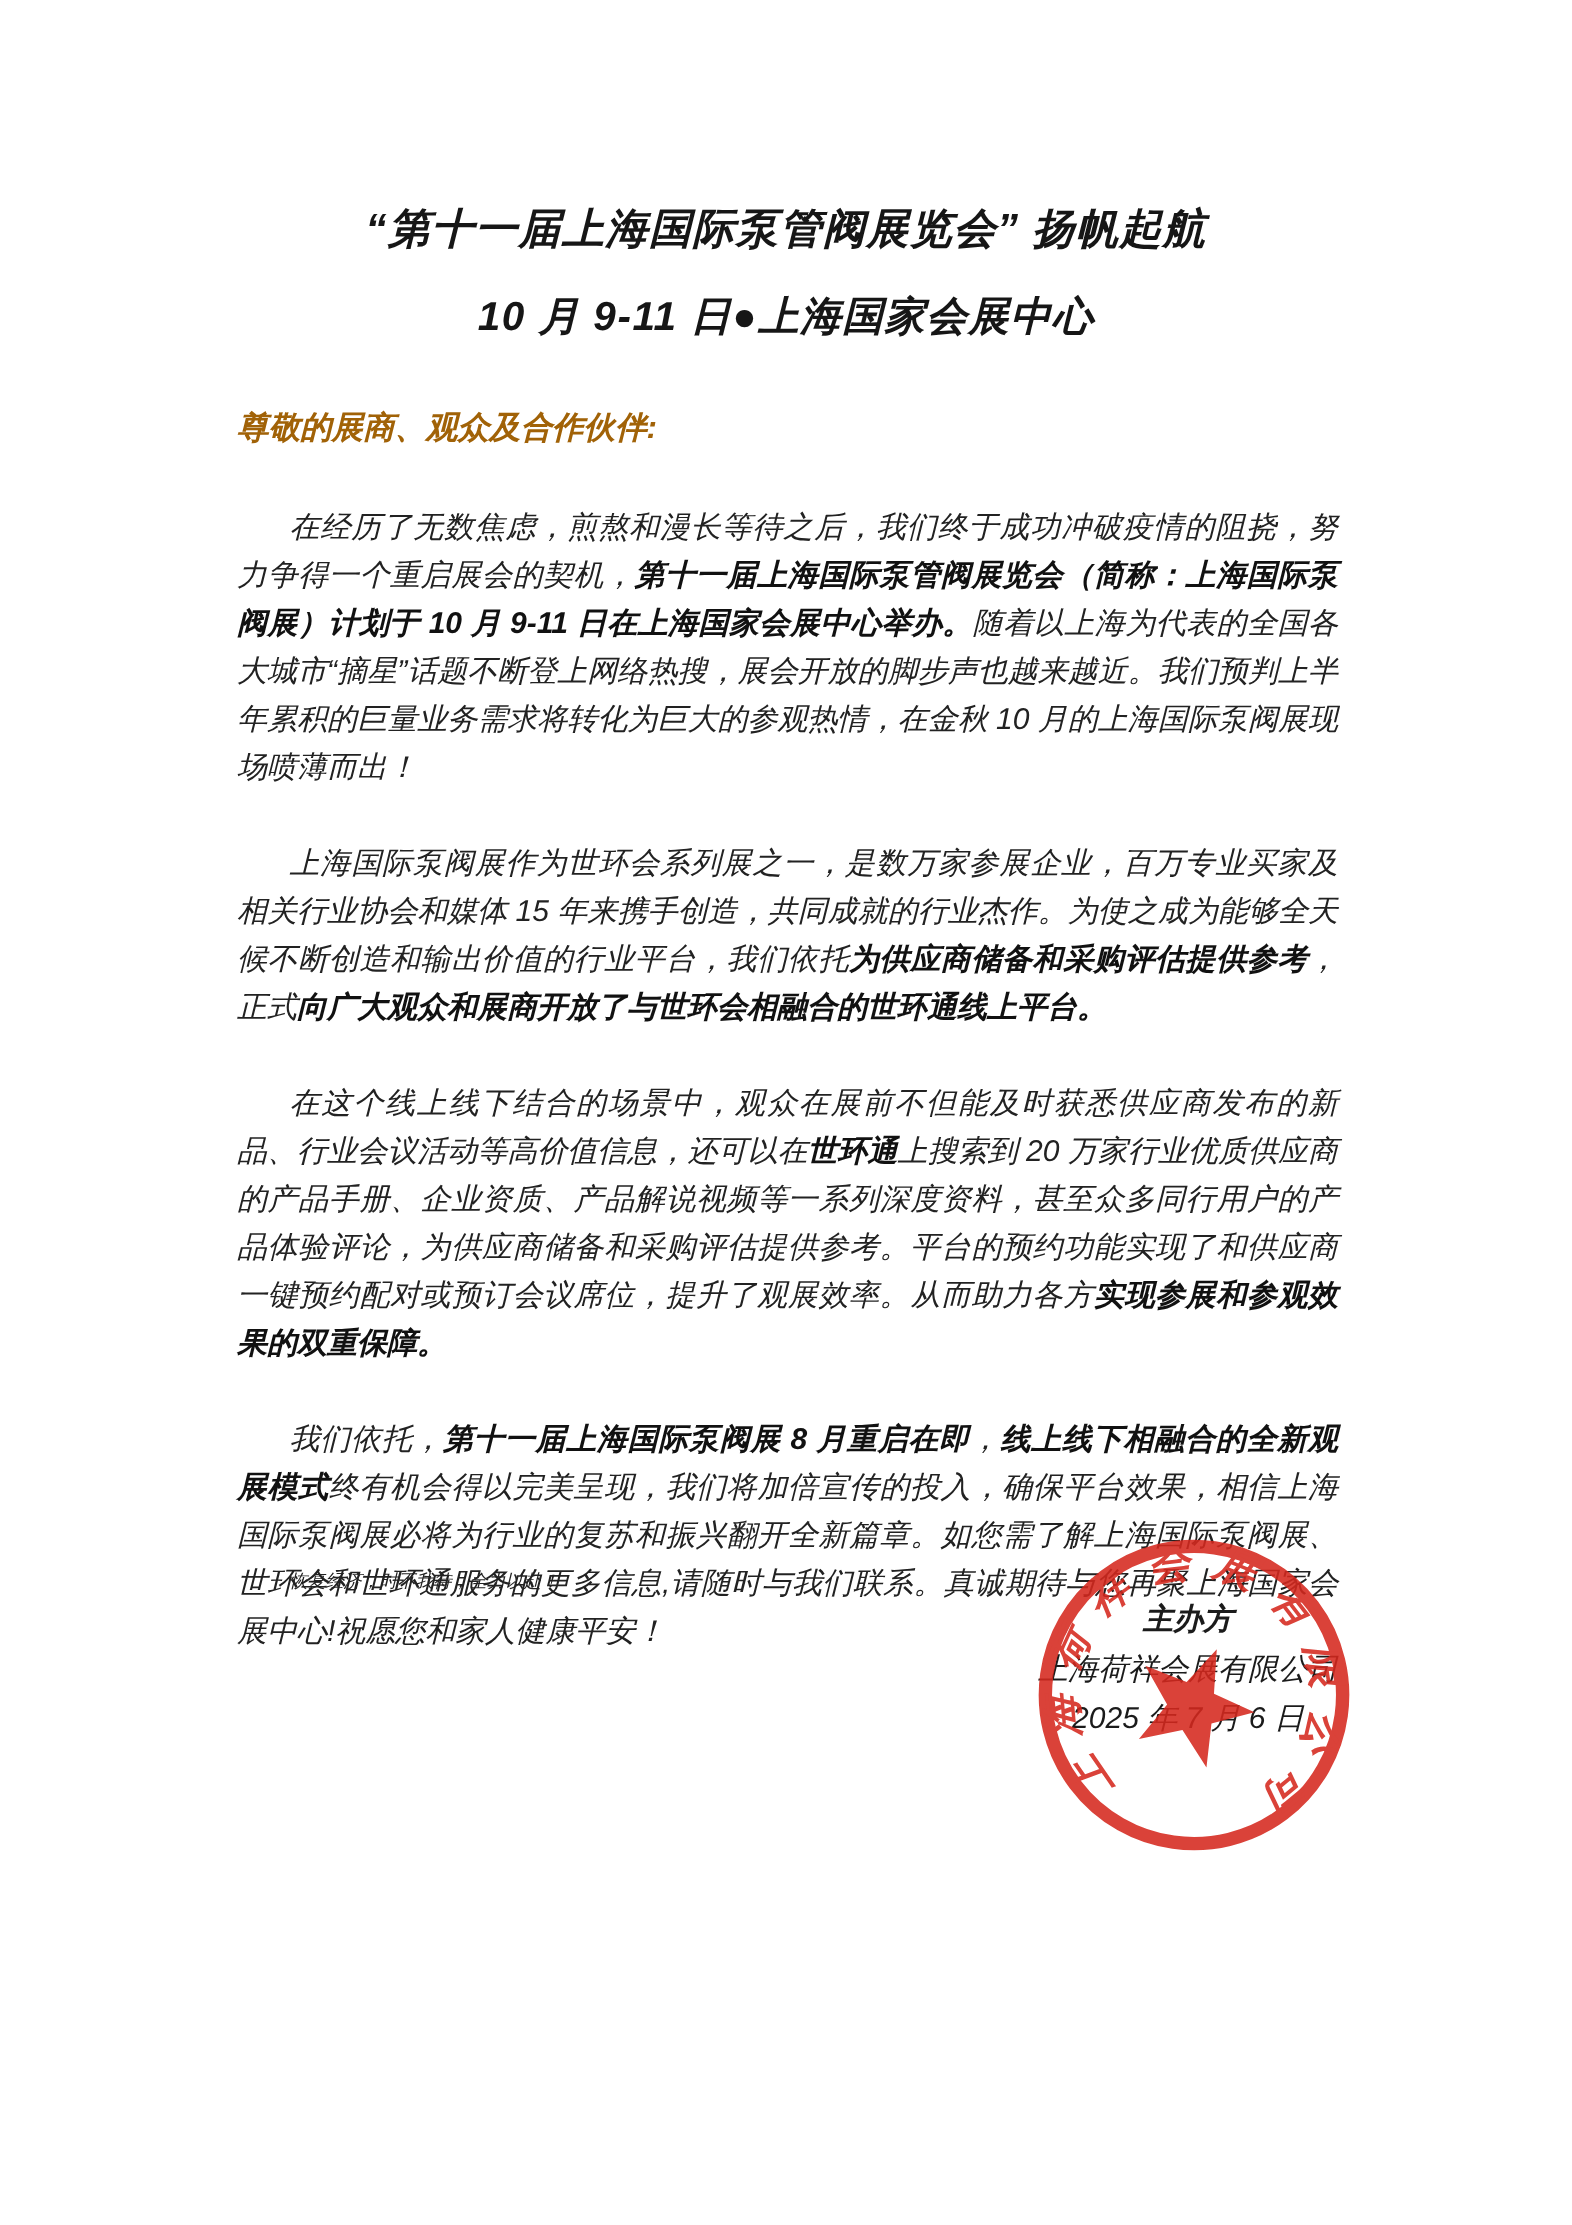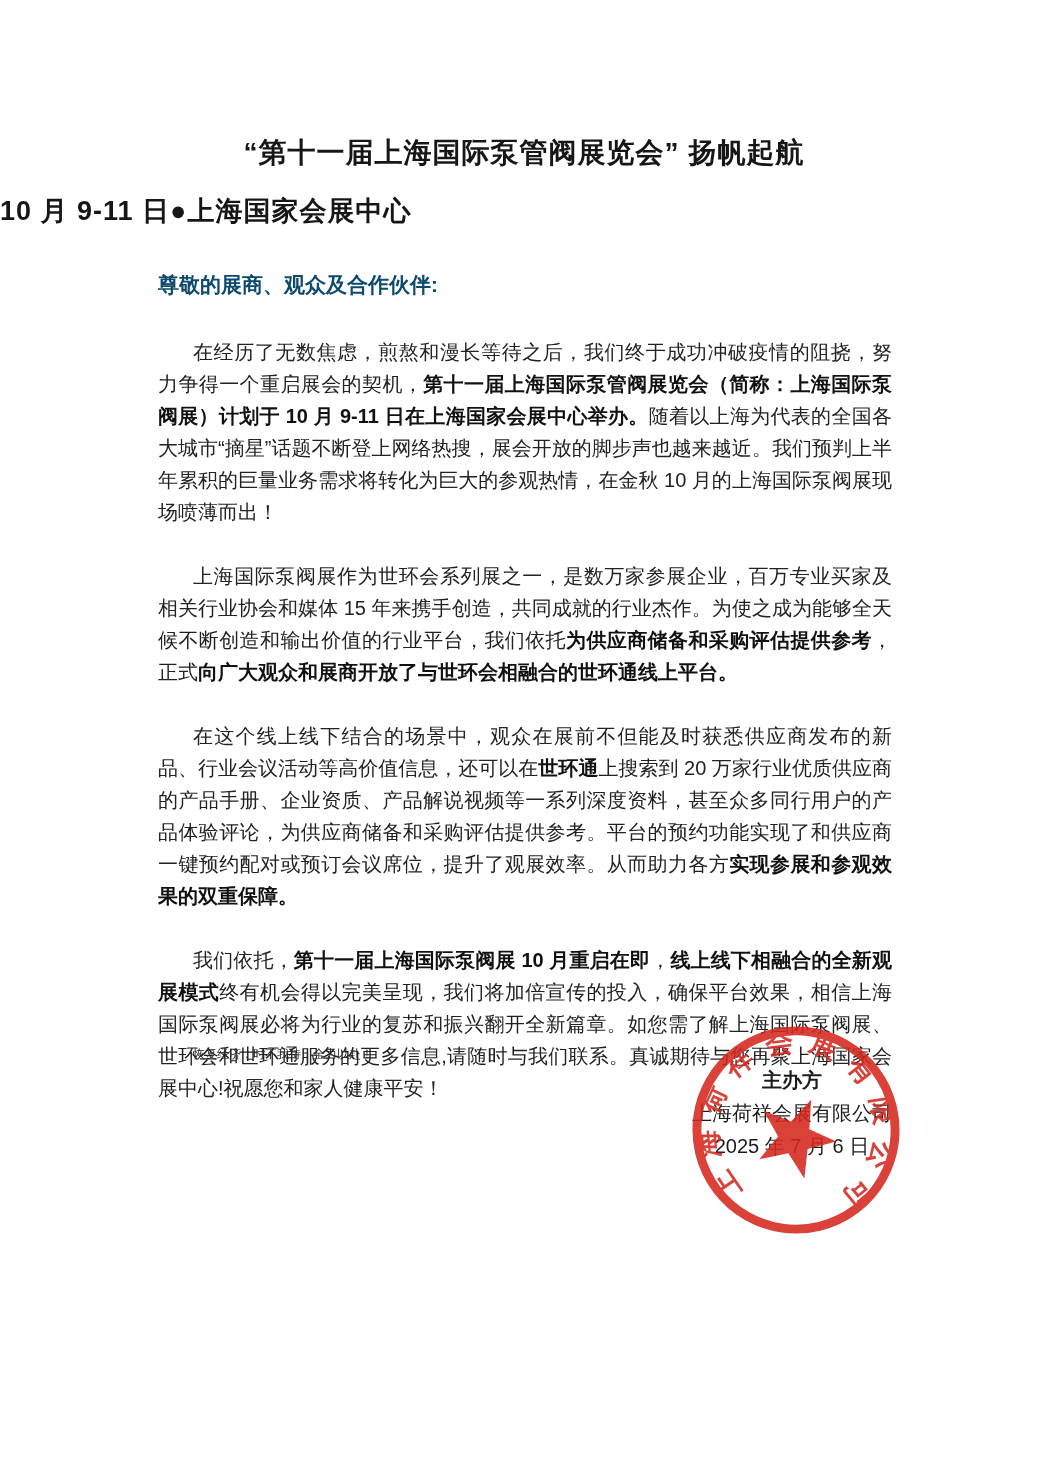--- a/index.html
+++ b/index.html
@@ -8,50 +8,51 @@
     background: #ffffff;
   }
   .page {
     position: relative;
     width: 1048px;
     height: 1470px;
     background: #ffffff;
     overflow: hidden;
     font-family: "Liberation Sans", "DejaVu Sans", sans-serif;
     color: #1c1c1c;
+    font-style: italic;
   }
   .doc-title {
     position: absolute;
     top: 134px;
     left: 0;
     width: 100%;
     text-align: center;
     font-size: 28px;
     font-weight: 700;
     letter-spacing: 1px;
     color: #161616;
   }
   .doc-subtitle {
     position: absolute;
     top: 193px;
     left: 0;
     width: 100%;
-    text-align: left;
+    text-align: center;
     font-size: 27px;
     font-weight: 700;
     letter-spacing: 1px;
     color: #161616;
   }
   .salutation {
     position: absolute;
     top: 271px;
     left: 158px;
     font-size: 21px;
     font-weight: 700;
-    color: #0c4a6e;
+    color: #a16207;
   }
   .body-text {
     position: absolute;
     top: 336px;
     left: 158px;
     width: 734px;
     font-size: 20px;
     line-height: 32px;
     text-align: justify;
     text-justify: inter-ideograph;
@@ -107,21 +108,21 @@
   <div class="doc-title">“第十一届上海国际泵管阀展览会” 扬帆起航</div>
 
   <div class="doc-subtitle">10 月 9-11 日●上海国家会展中心</div>
 
   <div class="salutation">尊敬的展商、观众及合作伙伴:</div>
 
   <div class="body-text" id="paragraphs-container">
       <p><span>在经历了无数焦虑，煎熬和漫长等待之后，我们终于成功冲破疫情的阻挠，努力争得一个重启展会的契机，</span><b>第十一届上海国际泵管阀展览会（简称：上海国际泵阀展）计划于 10 月 9-11 日在上海国家会展中心举办。</b><span>随着以上海为代表的全国各大城市“摘星”话题不断登上网络热搜，展会开放的脚步声也越来越近。我们预判上半年累积的巨量业务需求将转化为巨大的参观热情，在金秋 10 月的上海国际泵阀展现场喷薄而出！</span></p>
       <p><span>上海国际泵阀展作为世环会系列展之一，是数万家参展企业，百万专业买家及相关行业协会和媒体 15 年来携手创造，共同成就的行业杰作。为使之成为能够全天候不断创造和输出价值的行业平台，我们依托</span><b>为供应商储备和采购评估提供参考</b><span>，正式</span><b>向广大观众和展商开放了与世环会相融合的世环通线上平台。</b></p>
       <p><span>在这个线上线下结合的场景中，观众在展前不但能及时获悉供应商发布的新品、行业会议活动等高价值信息，还可以在</span><b>世环通</b><span>上搜索到 20 万家行业优质供应商的产品手册、企业资质、产品解说视频等一系列深度资料，甚至众多同行用户的产品体验评论，为供应商储备和采购评估提供参考。平台的预约功能实现了和供应商一键预约配对或预订会议席位，提升了观展效率。从而助力各方</span><b>实现参展和参观效果的双重保障。</b></p>
-      <p><span>我们依托，</span><b>第十一届上海国际泵阀展 10 月重启在即</b><span>，</span><b>线上线下相融合的全新观展模式</b><span>终有机会得以完美呈现，我们将加倍宣传的投入，确保平台效果，相信上海国际泵阀展必将为行业的复苏和振兴翻开全新篇章。如您需了解上海国际泵阀展、世环会和世环通服务的更多信息,请随时与我们联系。真诚期待与您再聚上海国家会展中心!祝愿您和家人健康平安！</span></p>
+      <p><span>我们依托，</span><b>第十一届上海国际泵阀展 8 月重启在即</b><span>，</span><b>线上线下相融合的全新观展模式</b><span>终有机会得以完美呈现，我们将加倍宣传的投入，确保平台效果，相信上海国际泵阀展必将为行业的复苏和振兴翻开全新篇章。如您需了解上海国际泵阀展、世环会和世环通服务的更多信息,请随时与我们联系。真诚期待与您再聚上海国家会展中心!祝愿您和家人健康平安！</span></p>
     </div>
 
   <div class="closing-line">恢复经济，时不我待，全力以赴！</div>
 
   <div class="signature-block">
     <div class="signature-role">主办方</div>
     <div class="signature-company">上海荷祥会展有限公司</div>
     <div class="signature-date">2025 年 7 月 6 日</div>
   </div>
 

